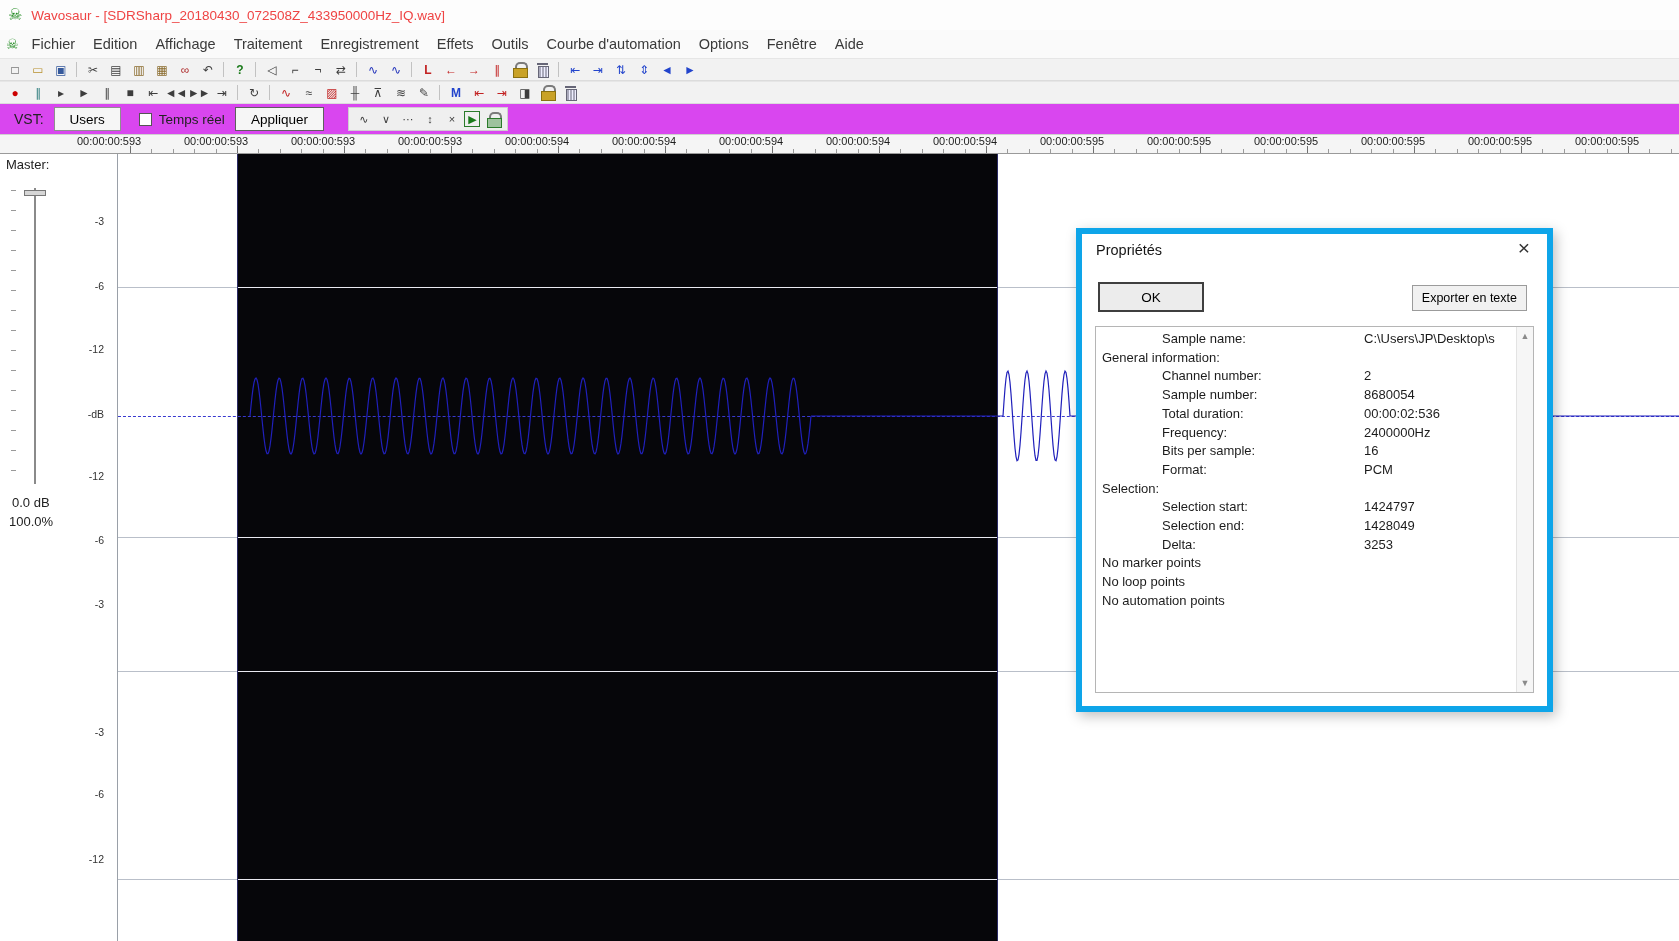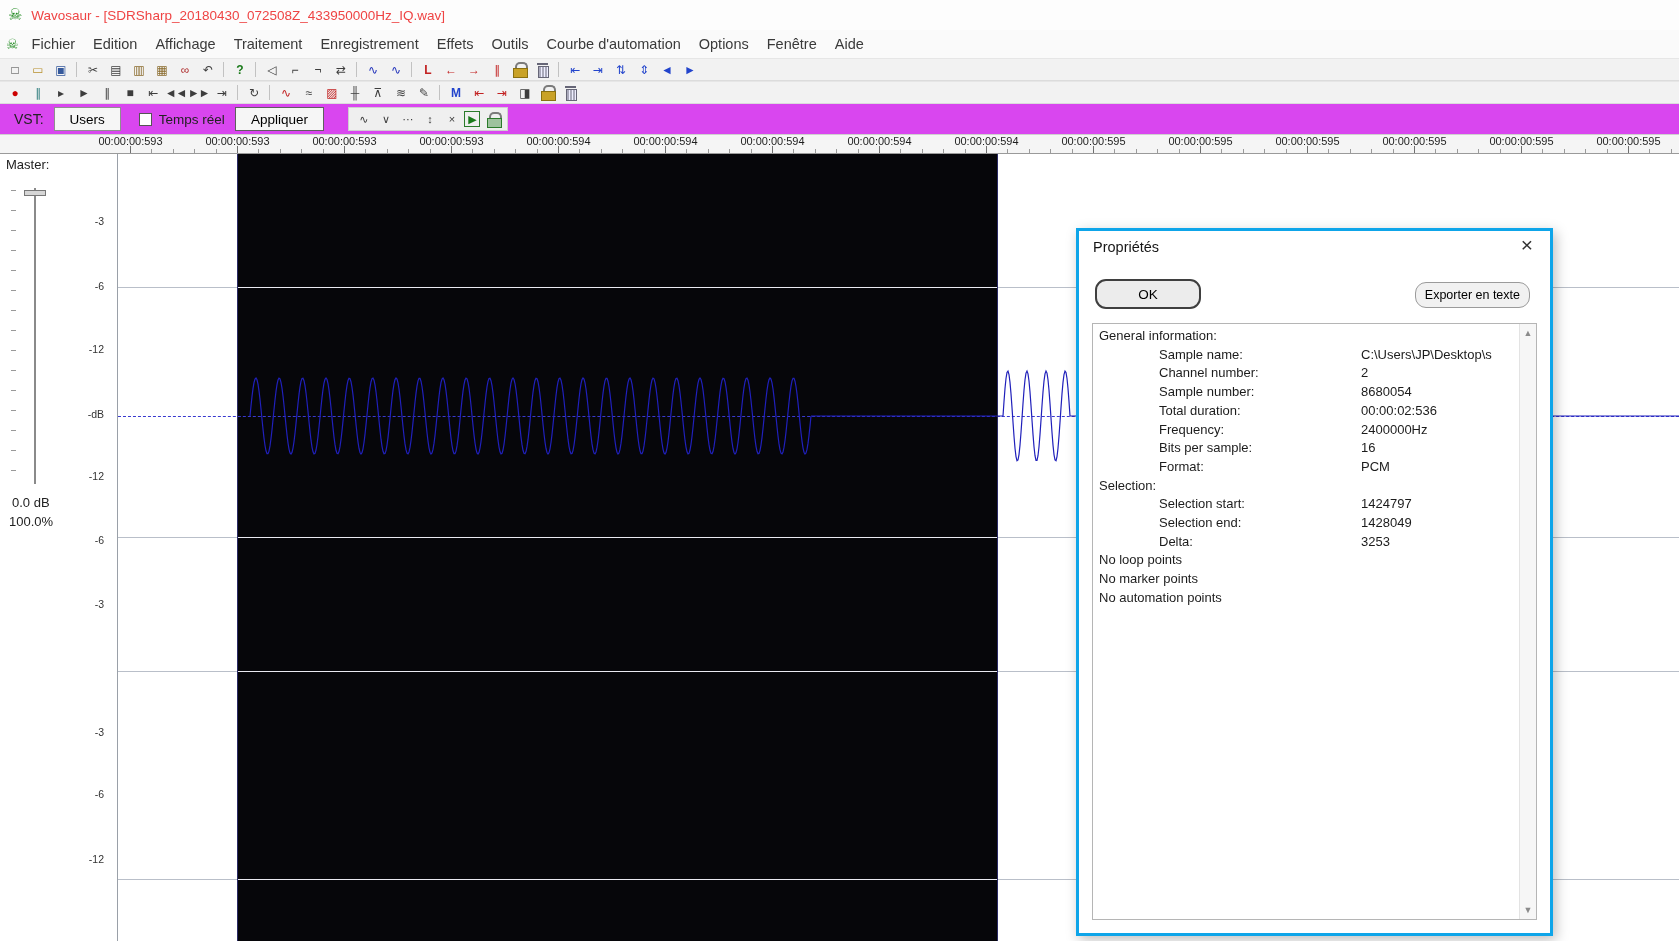--- a/index.html
+++ b/index.html
@@ -35,21 +35,21 @@
   .checkbox { width:13px; height:13px; background:#fff; border:1px solid #555; margin-left:8px; }
   .cb-label { font-size:13.5px; margin-left:-3px; }
   .mini-toolbar { margin-left:14px; height:24px; display:flex; align-items:center; gap:3px; border:1px solid #cfcfcf; background:#efefef; padding:1px 5px; }
   .mini-toolbar .tb { width:19px; font-size:11px; }
   .mini-toolbar .tb[data-name="automation-play-icon"] { border:1px solid #2a7a2a; height:16px; width:16px; }
   .mini-toolbar .tb[data-type="lock"]::after { background:#9ec29e; border-color:#2a7a2a; }
 
   
   .ruler { position:relative; height:19px; background:#f5f5f5; border-bottom:1px solid #9a9a9a; overflow:hidden; }
   .ruler-labels { display:flex; padding-left:77px; }
-  .ruler-label { flex:0 0 107px; text-align:center; font-size:11px; line-height:13px; color:#1e1e1e; white-space:nowrap; }
+  .ruler-label { flex:0 0 107px; text-align:left; font-size:11px; line-height:13px; color:#1e1e1e; white-space:nowrap; }
   .ticks { position:absolute; bottom:0; left:130px; right:0; }
   .ticks.minor { height:4px; background:repeating-linear-gradient(90deg,#9a9a9a 0 1px,transparent 1px 21.4px); }
   .ticks.major { height:7px; background:repeating-linear-gradient(90deg,#6f6f6f 0 1px,transparent 1px 107px); }
 
   
   .main { display:flex; height:calc(100% - 154px); position:relative; }
 
   .master-panel { flex:0 0 118px; position:relative; background:#fff; border-right:1px solid #9aa0a8; }
   .master-label { position:absolute; top:3px; left:6px; font-size:13px; }
   .slider-ticks { position:absolute; left:11px; top:36px; width:5px; height:292px; background:repeating-linear-gradient(180deg,#999 0 1px,transparent 1px 20px); }
@@ -66,24 +66,24 @@
 
   .wave-area { position:relative; flex:1; background:#fff; overflow:hidden; }
   .hline { position:absolute; left:0; right:0; height:1px; background:#b9bfc9; }
   .selection-black { position:absolute; left:119px; top:0; width:760px; height:100%; background:#06060a; }
   .wline { position:absolute; left:0; right:0; height:1px; background:#e9e9f1; }
   .center-line { position:absolute; left:0; right:0; top:262px; border-top:1px dashed #3a3ad0; }
   .wave-svg { position:absolute; left:0; top:0; pointer-events:none; }
   .sel-edge { position:absolute; top:0; bottom:0; width:1px; background:#2a2a66; }
 
   
-  .dialog { position:absolute; left:1076px; top:228px; width:477px; height:708px; background:#fff; border:3px solid #0ea5e9; box-shadow:3px 4px 12px rgba(0,0,0,.25); z-index:20; }
+  .dialog { position:absolute; left:1076px; top:228px; width:477px; height:484px; background:#fff; border:6px solid #0ea5e9; box-shadow:3px 4px 12px rgba(0,0,0,.25); z-index:20; }
   .dialog-title { position:absolute; top:8px; left:14px; font-size:14.5px; color:#151515; }
   .dialog-close { position:absolute; top:2px; right:10px; width:26px; text-align:center; font-size:21px; color:#333; cursor:default; }
-  .dbtn { position:absolute; font-family:inherit; cursor:default;border-radius:11px; }
+  .dbtn { position:absolute; font-family:inherit; cursor:default; }
   .dbtn.ok { left:16px; top:48px; width:106px; height:30px; font-size:13.5px; background:#ececec; border:2px solid #3f3f3f; }
   .dbtn.export { right:20px; top:51px; height:26px; padding:0 9px; font-size:12.5px; background:#f1f1f1; border:1px solid #9b9b9b; }
   .dialog-content { position:absolute; left:13px; right:13px; top:92px; bottom:13px; background:#fff; border:1px solid #b5b5b5; overflow:hidden; }
   .rows { padding:3px 17px 0 6px; font-size:13px; line-height:18.7px; color:#1c1c1c; }
   .prow { display:grid; grid-template-columns:262px 1fr; }
   .prow[data-indent="1"] .plabel { padding-left:60px; }
   .plabel, .pvalue { white-space:nowrap; overflow:hidden; }
   .vscroll { position:absolute; right:0; top:0; bottom:0; width:17px; background:#f6f6f6; border-left:1px solid #e3e3e3; }
   .arr { position:absolute; left:0; width:16px; text-align:center; font-size:9px; color:#8a8a8a; }
   .arr.up { top:4px; } .arr.down { bottom:4px; }
@@ -273,30 +273,30 @@
 </div>
 
 <div class="dialog" data-name="properties-dialog">
   <div class="dialog-title" data-name="dialog-title">Propriétés</div>
   <span class="dialog-close" data-name="close-icon">×</span>
   <button class="dbtn ok" data-name="ok-button">OK</button>
   <button class="dbtn export" data-name="export-button">Exporter en texte</button>
   <div class="dialog-content" data-name="properties-panel">
     <div class="rows" data-name="properties-list">
 
-        <div class="prow" data-name="property-row" data-indent="0">
-          <span class="plabel" data-name="property-label">General information:</span>
-          <span class="pvalue" data-name="property-value"></span>
-        </div>
-
         <div class="prow" data-name="property-row" data-indent="1">
           <span class="plabel" data-name="property-label">Sample name:</span>
           <span class="pvalue" data-name="property-value">C:\Users\JP\Desktop\s</span>
         </div>
 
+        <div class="prow" data-name="property-row" data-indent="0">
+          <span class="plabel" data-name="property-label">General information:</span>
+          <span class="pvalue" data-name="property-value"></span>
+        </div>
+
         <div class="prow" data-name="property-row" data-indent="1">
           <span class="plabel" data-name="property-label">Channel number:</span>
           <span class="pvalue" data-name="property-value">2</span>
         </div>
 
         <div class="prow" data-name="property-row" data-indent="1">
           <span class="plabel" data-name="property-label">Sample number:</span>
           <span class="pvalue" data-name="property-value">8680054</span>
         </div>
 
@@ -334,26 +334,26 @@
           <span class="plabel" data-name="property-label">Selection end:</span>
           <span class="pvalue" data-name="property-value">1428049</span>
         </div>
 
         <div class="prow" data-name="property-row" data-indent="1">
           <span class="plabel" data-name="property-label">Delta:</span>
           <span class="pvalue" data-name="property-value">3253</span>
         </div>
 
         <div class="prow" data-name="property-row" data-indent="0">
+          <span class="plabel" data-name="property-label">No marker points</span>
+          <span class="pvalue" data-name="property-value"></span>
+        </div>
+
+        <div class="prow" data-name="property-row" data-indent="0">
           <span class="plabel" data-name="property-label">No loop points</span>
-          <span class="pvalue" data-name="property-value"></span>
-        </div>
-
-        <div class="prow" data-name="property-row" data-indent="0">
-          <span class="plabel" data-name="property-label">No marker points</span>
           <span class="pvalue" data-name="property-value"></span>
         </div>
 
         <div class="prow" data-name="property-row" data-indent="0">
           <span class="plabel" data-name="property-label">No automation points</span>
           <span class="pvalue" data-name="property-value"></span>
         </div>
       </div>
     <div class="vscroll" data-name="dialog-scrollbar">
       <span class="arr up" data-name="scroll-up-icon">▲</span>

